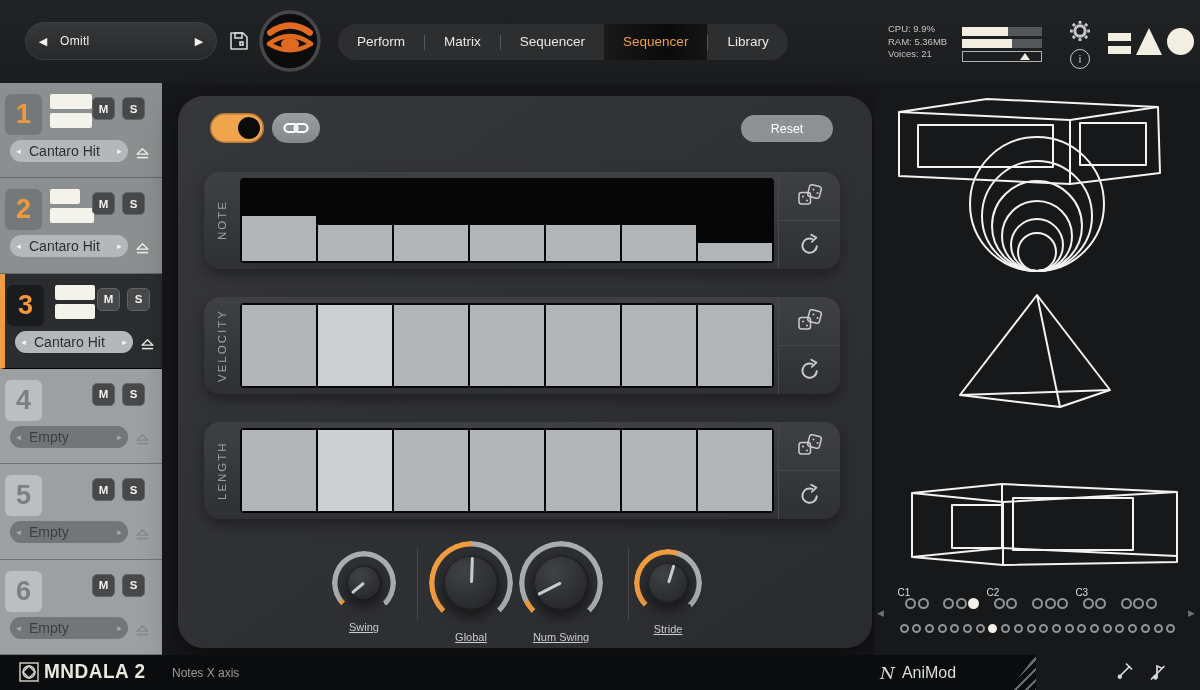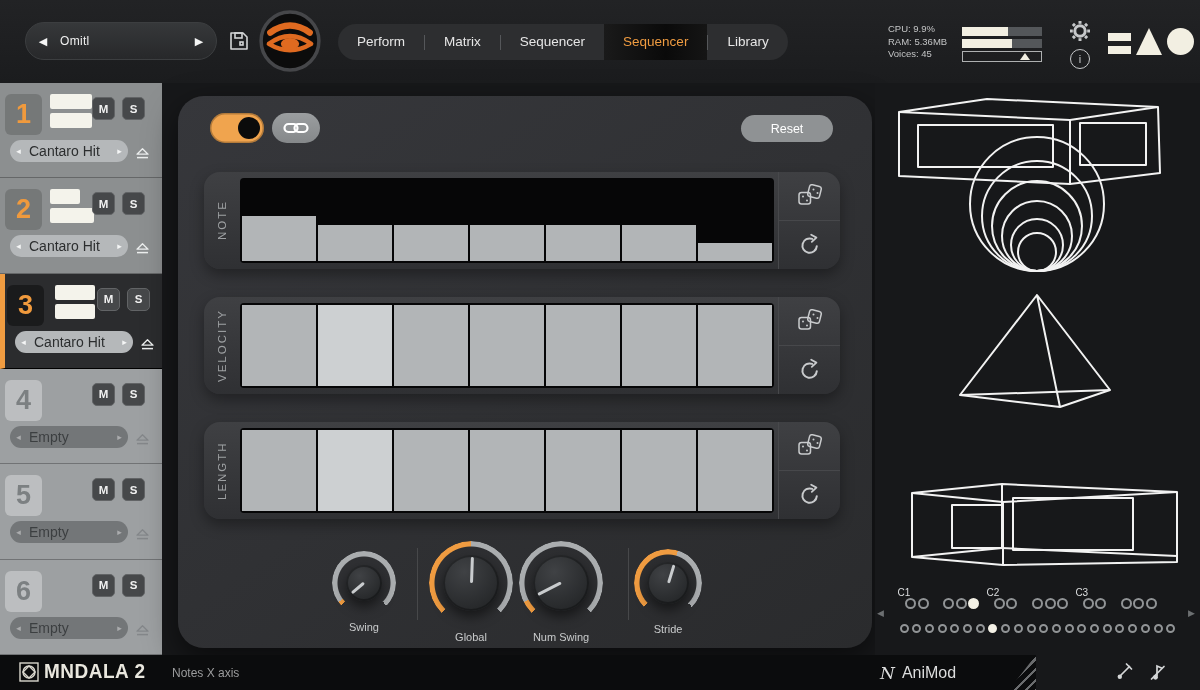--- a/index.html
+++ b/index.html
@@ -93,21 +93,21 @@
 
   .knob-divider { position:absolute; width:1px; height:72px; top:452px; background:#47484a; }
   .knob-wrap { position:absolute; }
   .knob-arc { position:absolute; left:0; top:0; border-radius:50%;
           -webkit-mask:radial-gradient(closest-side,transparent calc(100% - 6px),#000 calc(100% - 5px));
           mask:radial-gradient(closest-side,transparent calc(100% - 6px),#000 calc(100% - 5px)); }
   .knob-face { position:absolute; border-radius:50%;
           background:radial-gradient(circle at 38% 30%,#404245,#26282a 75%);
           box-shadow:0 6px 12px rgba(0,0,0,.5), inset 0 0 0 2px rgba(0,0,0,.32); }
   .knob-pointer { position:absolute; width:2.5px; background:#c9ccce; border-radius:2px; transform-origin:50% 100%; }
-  .knob-label { position:absolute; width:120px; text-align:center; color:#c9cbcc; font-size:11px; }
+  .knob-label { position:absolute; width:120px; text-align:center; color:#c9cbcc; font-size:11px;text-decoration:underline; }
 
   
   .rightpanel { position:absolute; left:875px; top:83px; width:325px; height:572px; background:#17181a; }
   .wire { position:absolute; }
   .kb-label { position:absolute; color:#dddfe0; font-size:10px; transform:translateX(-50%); }
   .kdot { position:absolute; border-radius:50%; border:2.4px solid #919496; background:transparent; cursor:pointer; }
   .kdot.filled { background:#f4f1e6; border-color:#f4f1e6; }
   .kb-arrow { position:absolute; color:#6c6f71; font-size:9px; cursor:pointer; }
 
   
@@ -154,21 +154,21 @@
         <div class="tab">Matrix</div>
         <div class="tab-divider"></div>
         <div class="tab">Sequencer</div>
         <div class="tab active">Sequencer</div>
         <div class="tab-divider"></div>
         <div class="tab">Library</div>
       </div>
     <div class="stats">
       <div>CPU: 9.9%</div>
       <div>RAM: 5.36MB</div>
-      <div>Voices: 45</div>
+      <div>Voices: 21</div>
     </div>
     <div class="meters">
       <div class="meter-track">
           <div class="meter-fill" id="m1" style="width: 57%;"></div>
         </div>
       <div class="meter-track">
           <div class="meter-fill" id="m2" style="width: 62%;"></div>
         </div>
       <div class="meter-slider">
           <div class="meter-thumb" id="m3" style="left: calc(83% - 8px);"></div>

